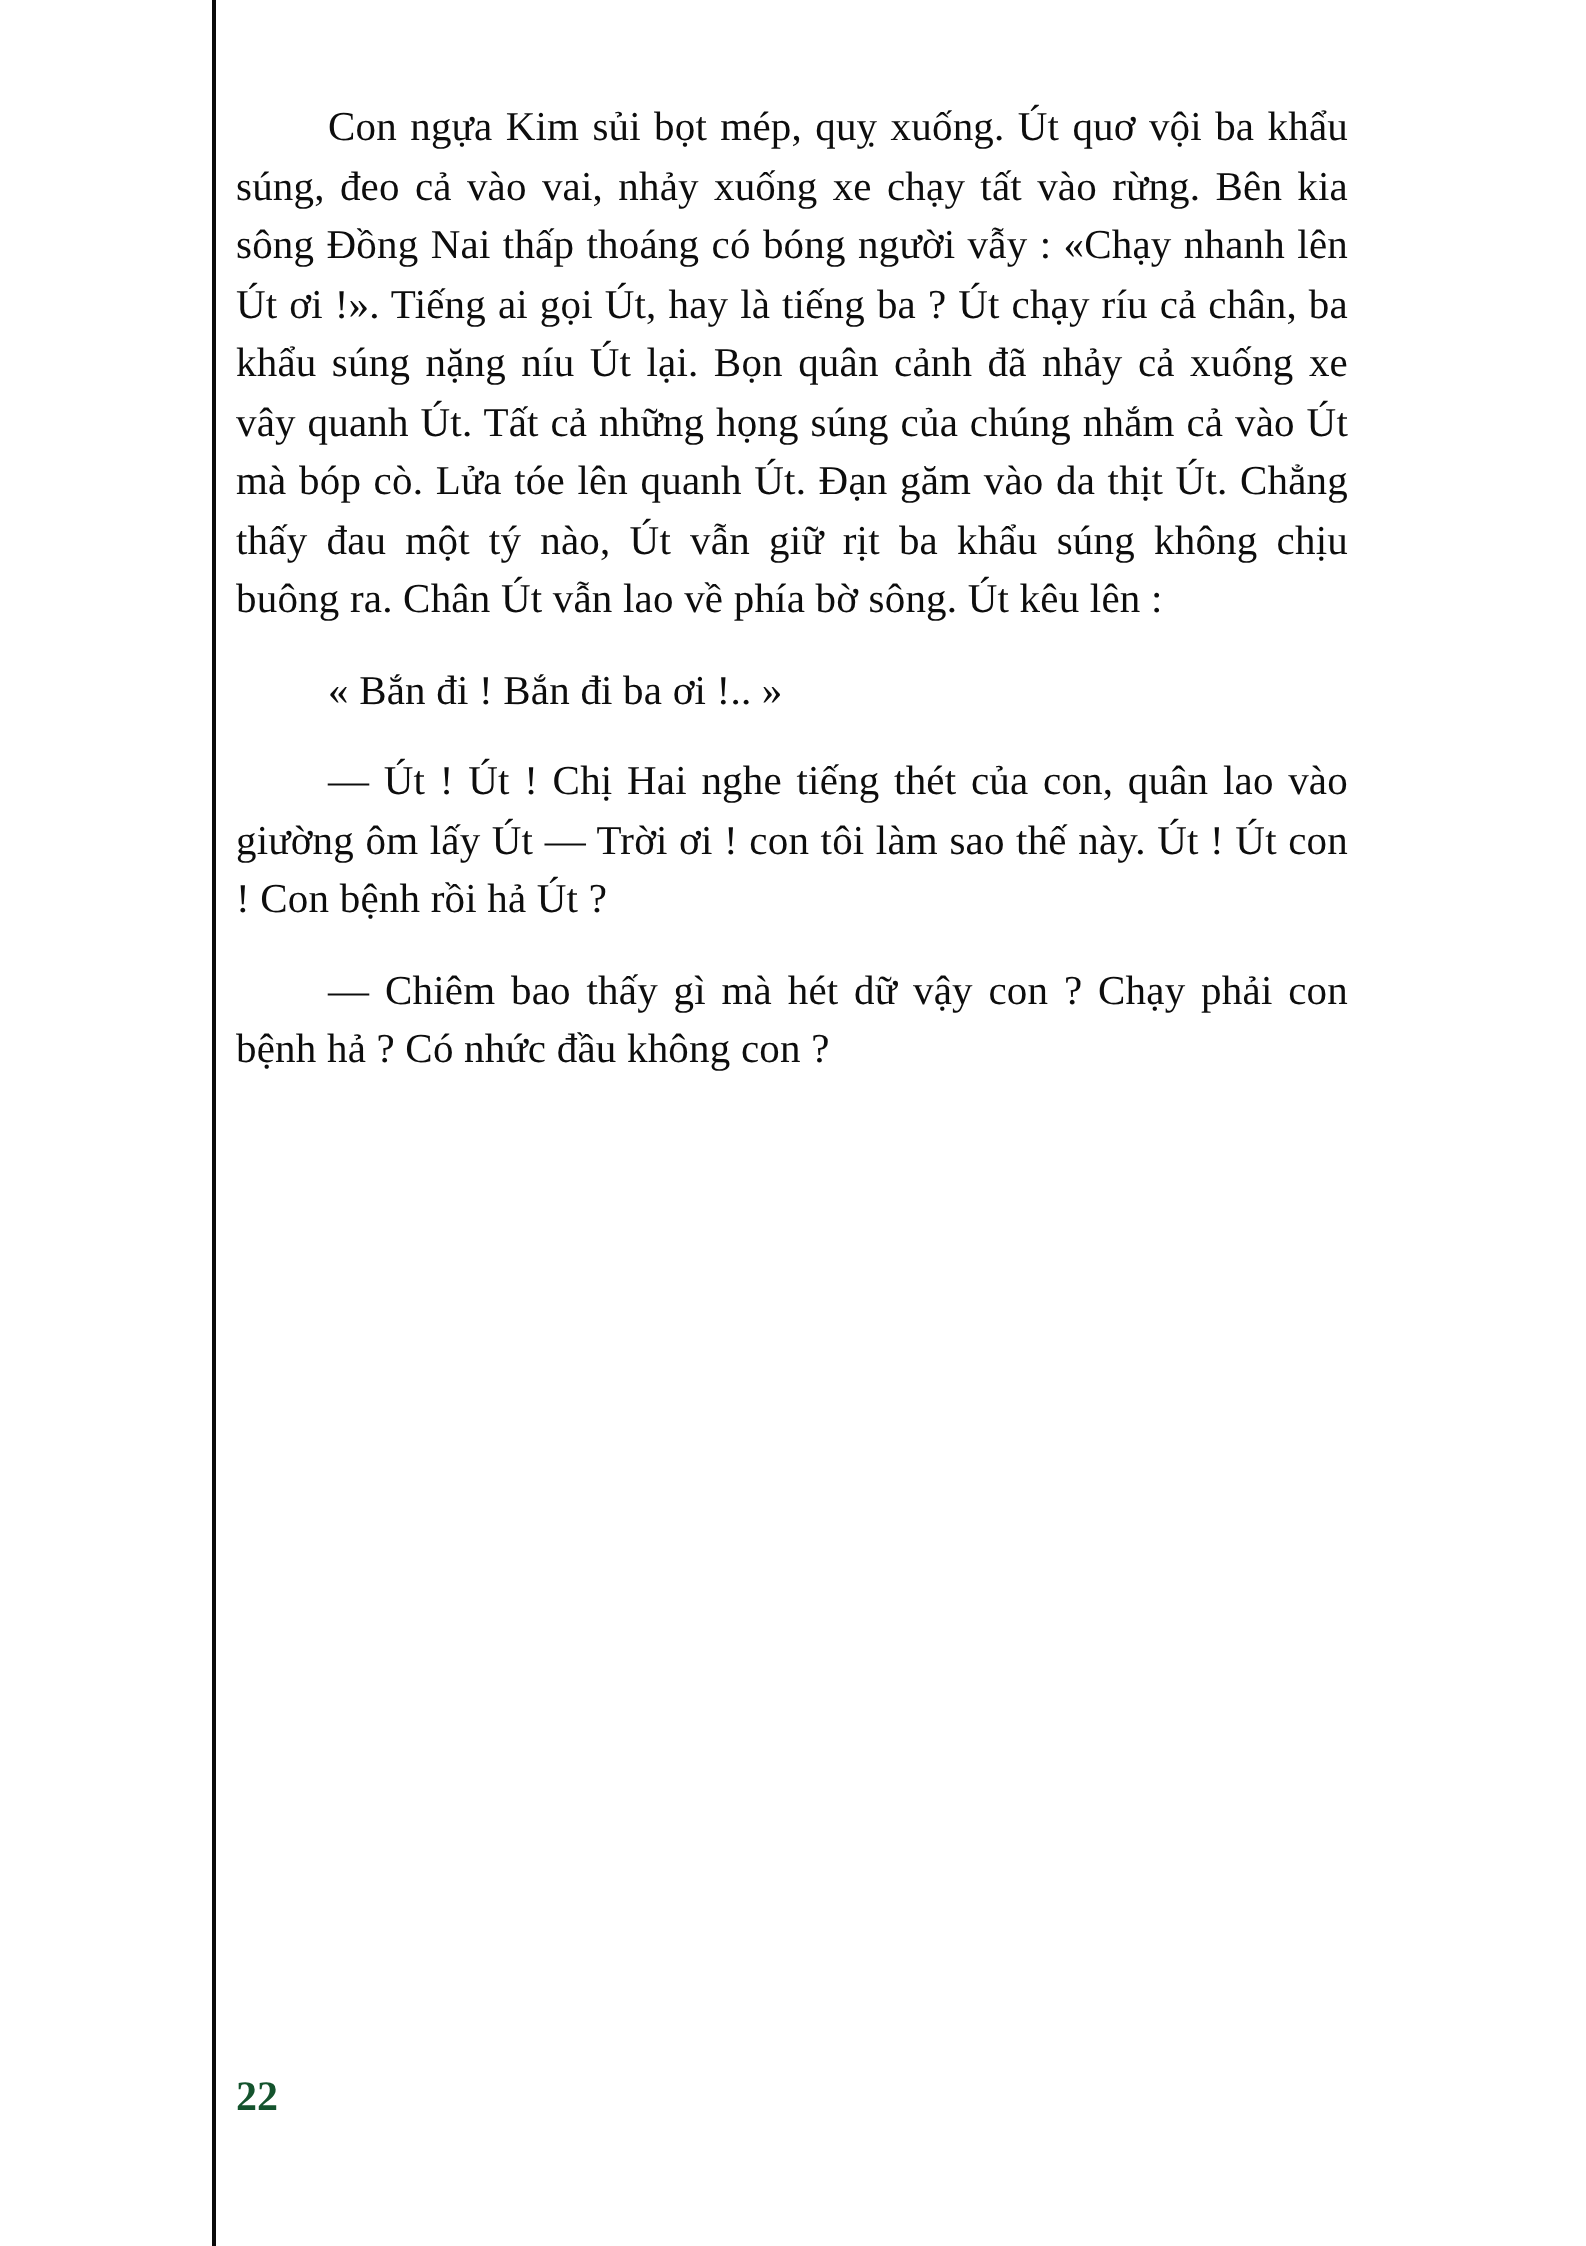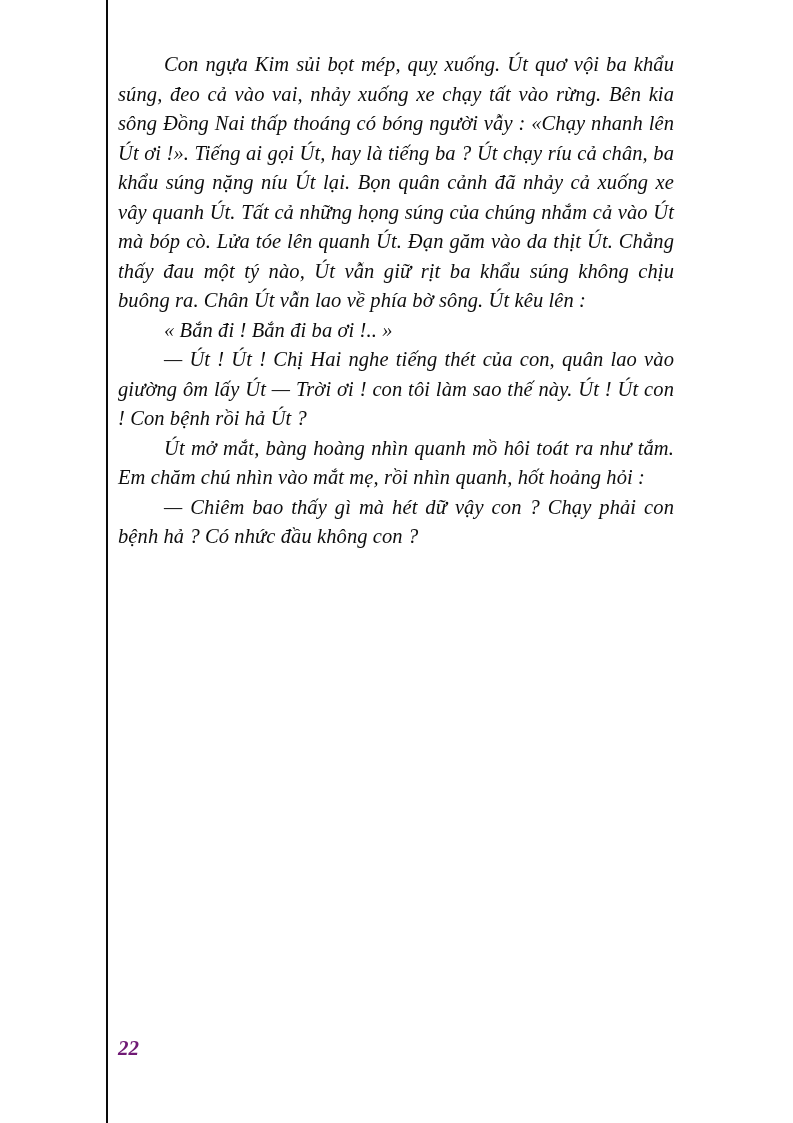--- a/index.html
+++ b/index.html
@@ -14,21 +14,20 @@
     font-family: "Liberation Serif", serif;
     overflow: hidden;
   }
   .page {
     position: absolute;
     left: 0;
     top: 0;
     width: 793px;
     height: 1123px;
     background: #ffffff;
-    font-style: italic;
   }
   
   .page-edge-rule {
     position: absolute;
     left: 106px;
     top: 0;
     width: 2px;
     height: 1123px;
     background: #0a0a0a;
   }
@@ -46,48 +45,47 @@
     line-height: 29.5px;
     color: #0d0d0d;
     letter-spacing: 0.1px;
     
     font-weight: 400;
   }
   p.indent {
     text-indent: 46px;
   }
   p.spaced {
-    margin-top: 0;
+    margin-top: 16px;
   }
   p.dash {
     text-indent: 46px;
   }
   p.quote {
     text-indent: 46px;
   }
   .page-number {
     position: absolute;
     left: 118px;
     top: 1036px;
     font-size: 21px;
     font-weight: bold;
-    color: #701a75;
+    color: #14532d;
     font-family: "Liberation Serif", serif;
   }
 </style>
 </head>
 <body>
 
 <div class="page">
 
   <div class="page-edge-rule"></div>
 
   <div class="text-block">
     <p class="indent">Con ngựa Kim sủi bọt mép, quỵ xuống. Út quơ vội ba khẩu súng, đeo cả vào vai, nhảy xuống xe chạy tất vào rừng. Bên kia sông Đồng Nai thấp thoáng có bóng người vẫy : «Chạy nhanh lên Út ơi !». Tiếng ai gọi Út, hay là tiếng ba ? Út chạy ríu cả chân, ba khẩu súng nặng níu Út lại. Bọn quân cảnh đã nhảy cả xuống xe vây quanh Út. Tất cả những họng súng của chúng nhắm cả vào Út mà bóp cò. Lửa tóe lên quanh Út. Đạn găm vào da thịt Út. Chẳng thấy đau một tý nào, Út vẫn giữ rịt ba khẩu súng không chịu buông ra. Chân Út vẫn lao về phía bờ sông. Út kêu lên :</p>
     <p class="quote spaced">« Bắn đi ! Bắn đi ba ơi !.. »</p>
     <p class="dash spaced">— Út ! Út ! Chị Hai nghe tiếng thét của con, quân lao vào giường ôm lấy Út — Trời ơi ! con tôi làm sao thế này. Út ! Út con ! Con bệnh rồi hả Út ?</p>
-    <p class="indent spaced">Út mở mắt, bàng hoàng nhìn quanh mồ hôi toát ra như tắm. Em chăm chú nhìn vào mắt mẹ, rồi nhìn quanh, hốt hoảng hỏi :</p>
     <p class="dash spaced">— Chiêm bao thấy gì mà hét dữ vậy con ? Chạy phải con bệnh hả ? Có nhức đầu không con ?</p>
   </div>
 
   <div class="page-number">22</div>
 
 </div>
 
 </body></html>

